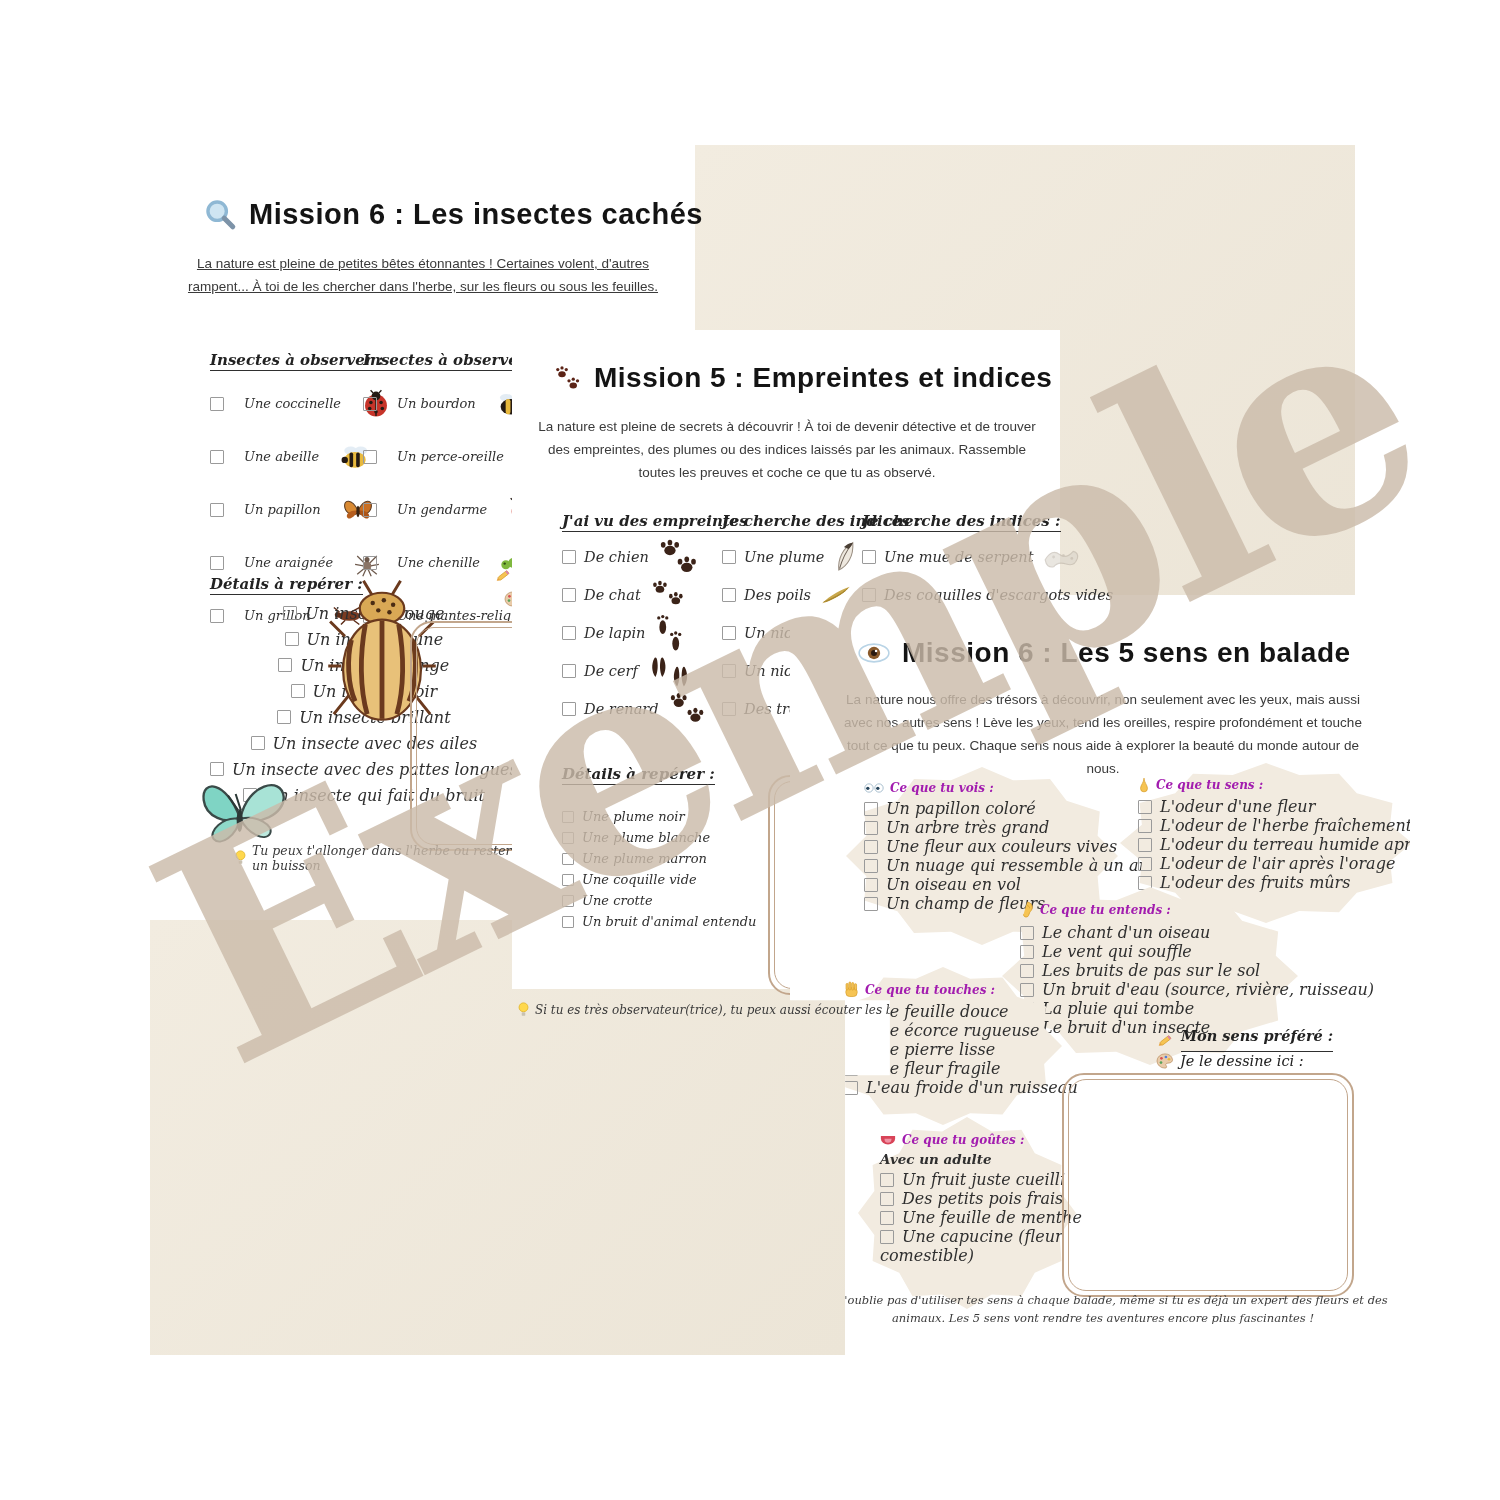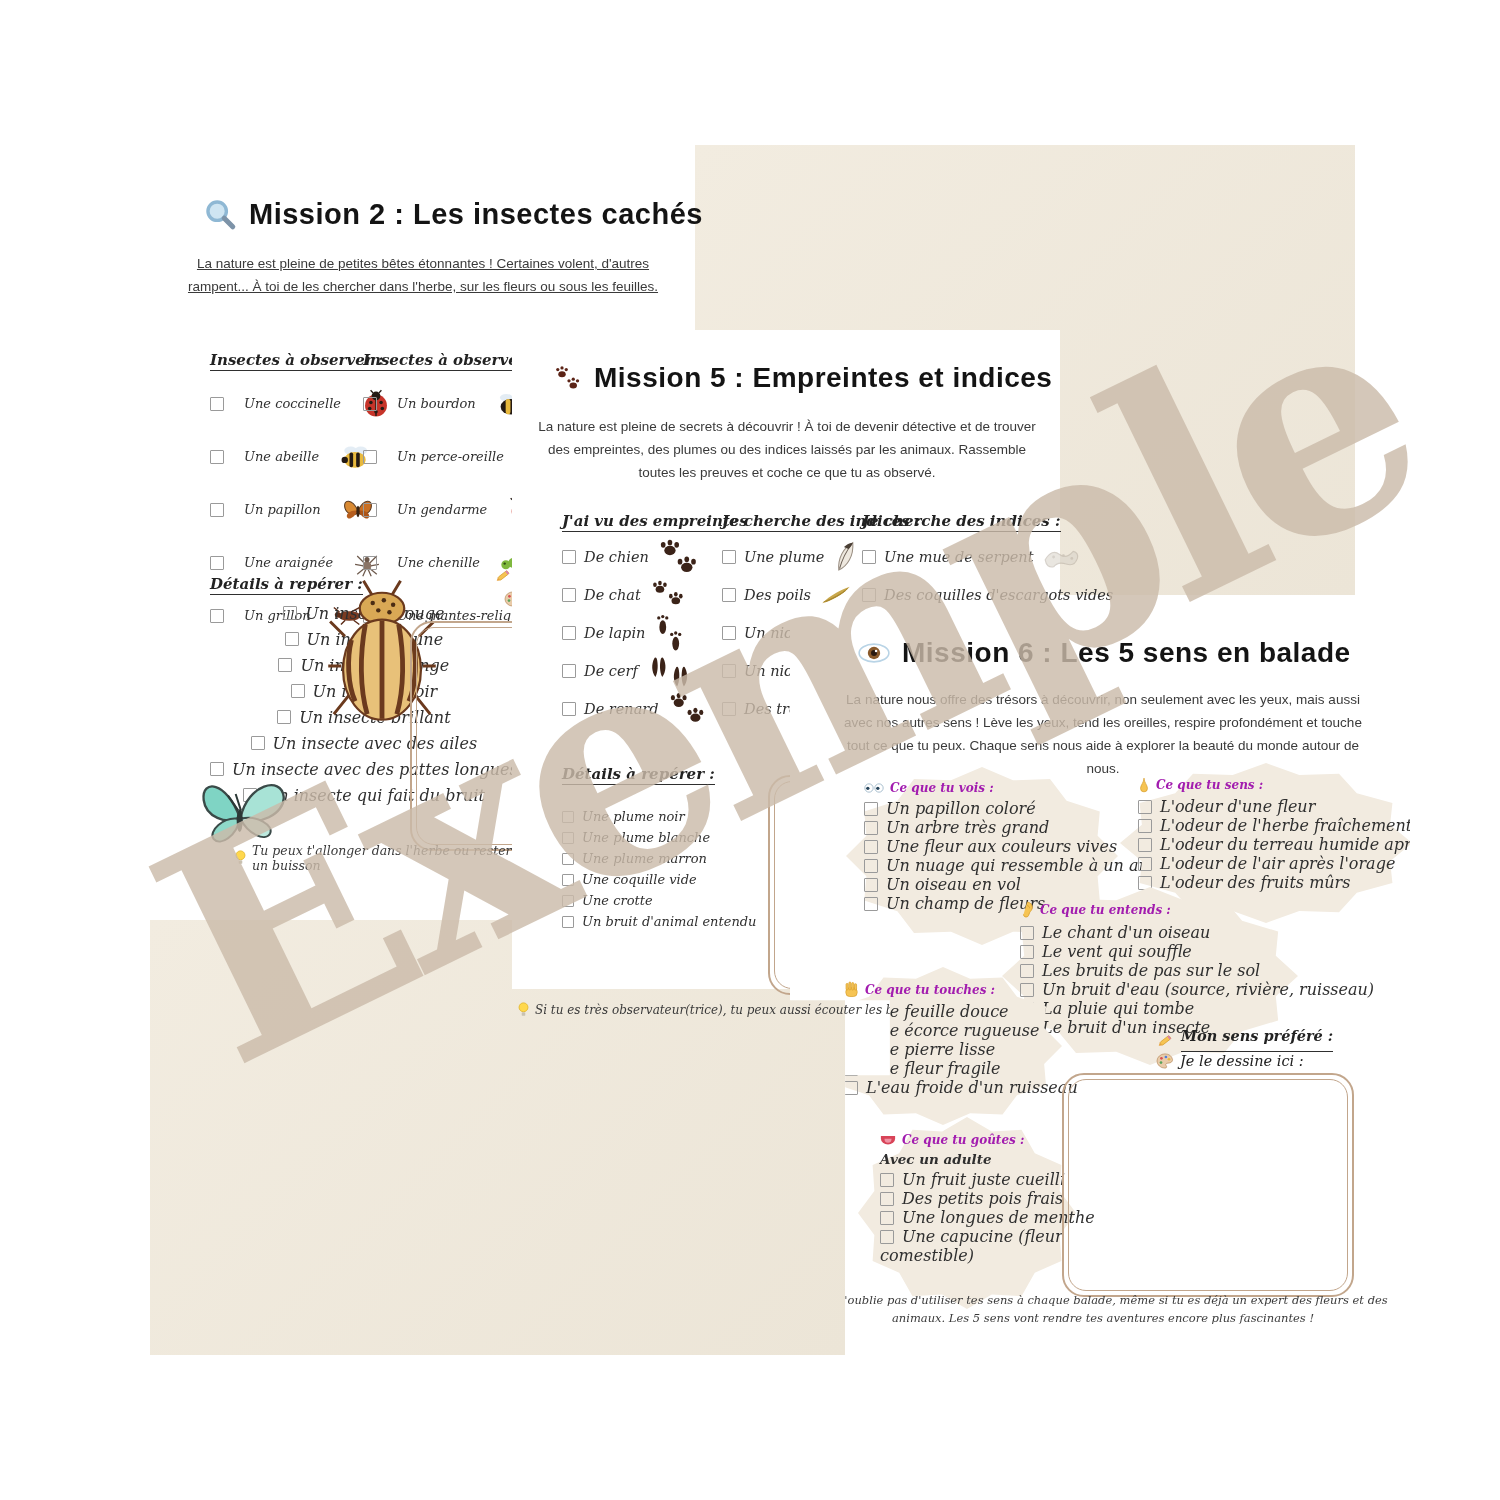--- a/index.html
+++ b/index.html
@@ -55,21 +55,21 @@
   <div class="bgblock" style="left:150px;top:920px;width:695px;height:435px;"></div>
 
   <div class="page" style="left:150px;top:145px;width:545px;height:775px;">
     <div class="abs hdr" style="left:45px;top:52px;">
       <span class="ico">
           <svg width="34" height="34" viewBox="0 0 24 24">
             <circle cx="10" cy="10" r="6.5" fill="#cfe5f2" stroke="#8fb8d4" stroke-width="2.4"></circle>
             <line x1="15" y1="15" x2="21" y2="21" stroke="#7d93a8" stroke-width="3.6" stroke-linecap="round"></line>
           </svg>
         </span>
-      <span class="mtitle" style="font-size:29px;">Mission 2 : Les insectes cachés</span>
+      <span class="mtitle" style="font-size:29px;">Mission 6 : Les insectes cachés</span>
     </div>
     <div class="abs intro" style="left:28px;top:108px;width:490px;font-size:13.5px;text-decoration:underline;">La nature est pleine de petites bêtes étonnantes ! Certaines volent, d'autres rampent... À toi de les chercher dans l'herbe, sur les fleurs ou sous les feuilles.</div>
 
     <div class="abs" style="left:60px;top:206px;">
       <span class="heading">Insectes à observer :</span>
       <div class="list-m1" style="margin-top:6px;">
           <div class="ci">
             <span class="cbx"></span>
             <span class="lbl">Une coccinelle</span>
             <span class="ico">
@@ -747,21 +747,21 @@
           <div class="ci">
             <span class="cbx"></span>
             <span class="lbl">Un fruit juste cueilli</span>
           </div>
           <div class="ci">
             <span class="cbx"></span>
             <span class="lbl">Des petits pois frais</span>
           </div>
           <div class="ci">
             <span class="cbx"></span>
-            <span class="lbl">Une longues de menthe</span>
+            <span class="lbl">Une feuille de menthe</span>
           </div>
           <div class="ci">
             <span class="cbx"></span>
             <span class="lbl">Une capucine (fleur</span>
           </div>
           <div class="ci">
             <span class="lbl">comestible)</span>
           </div>
         </div>
     </div>

